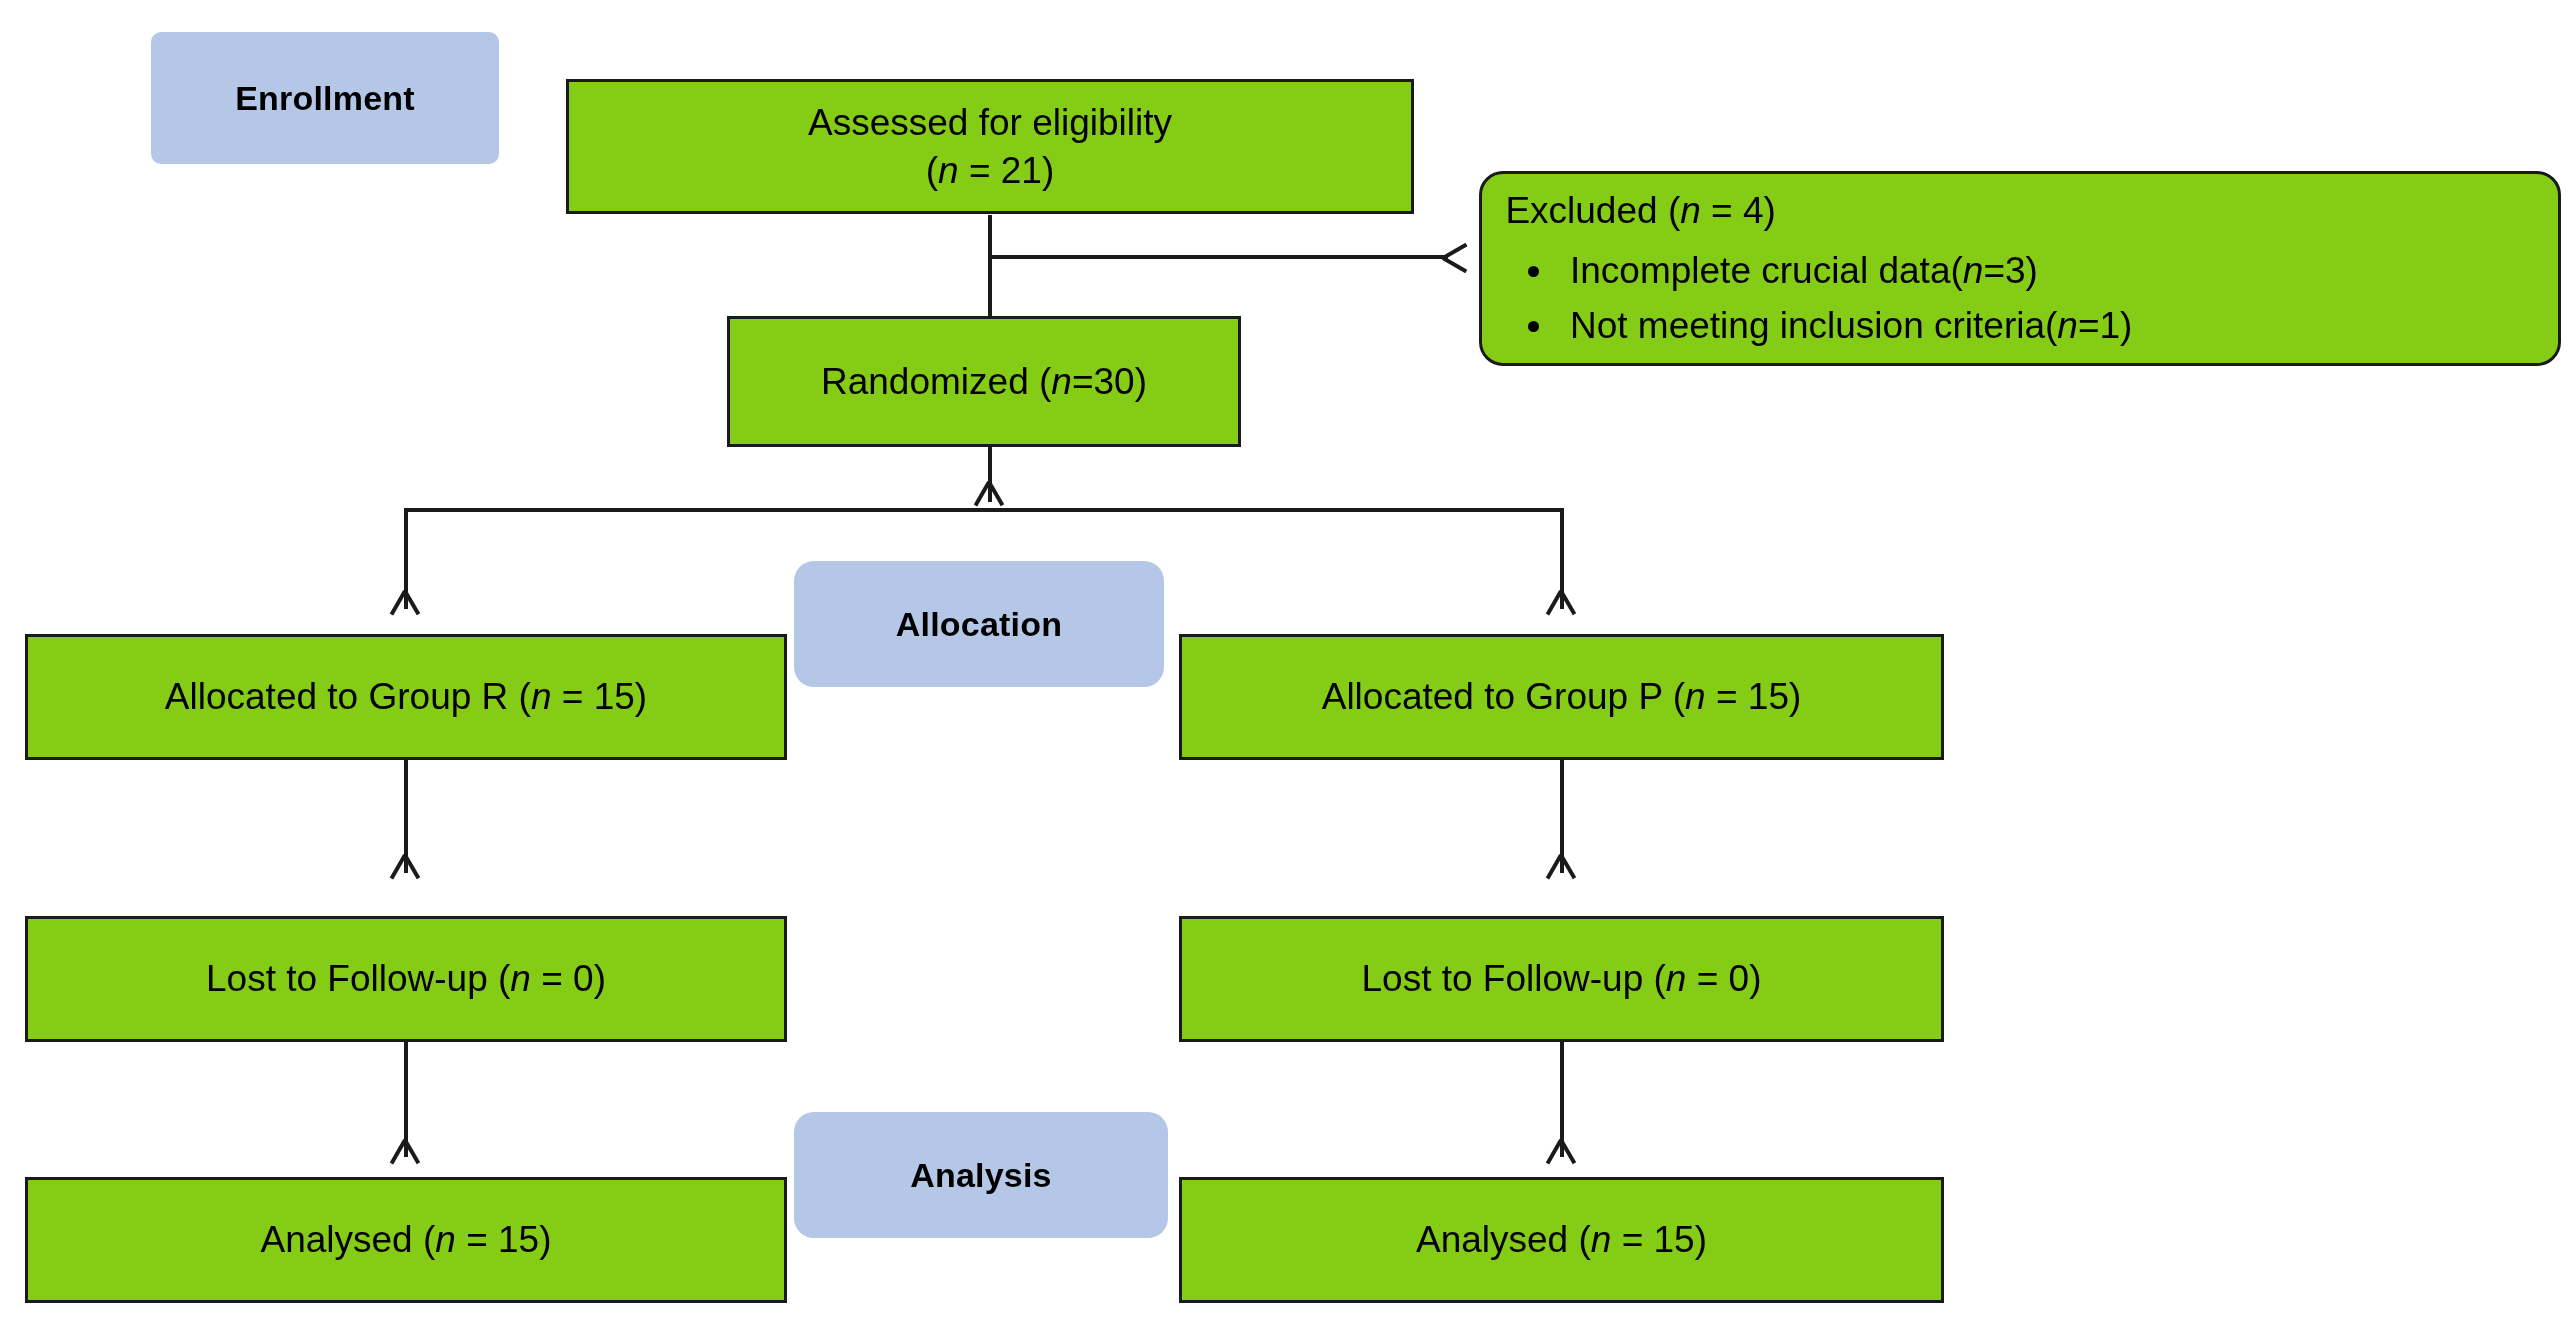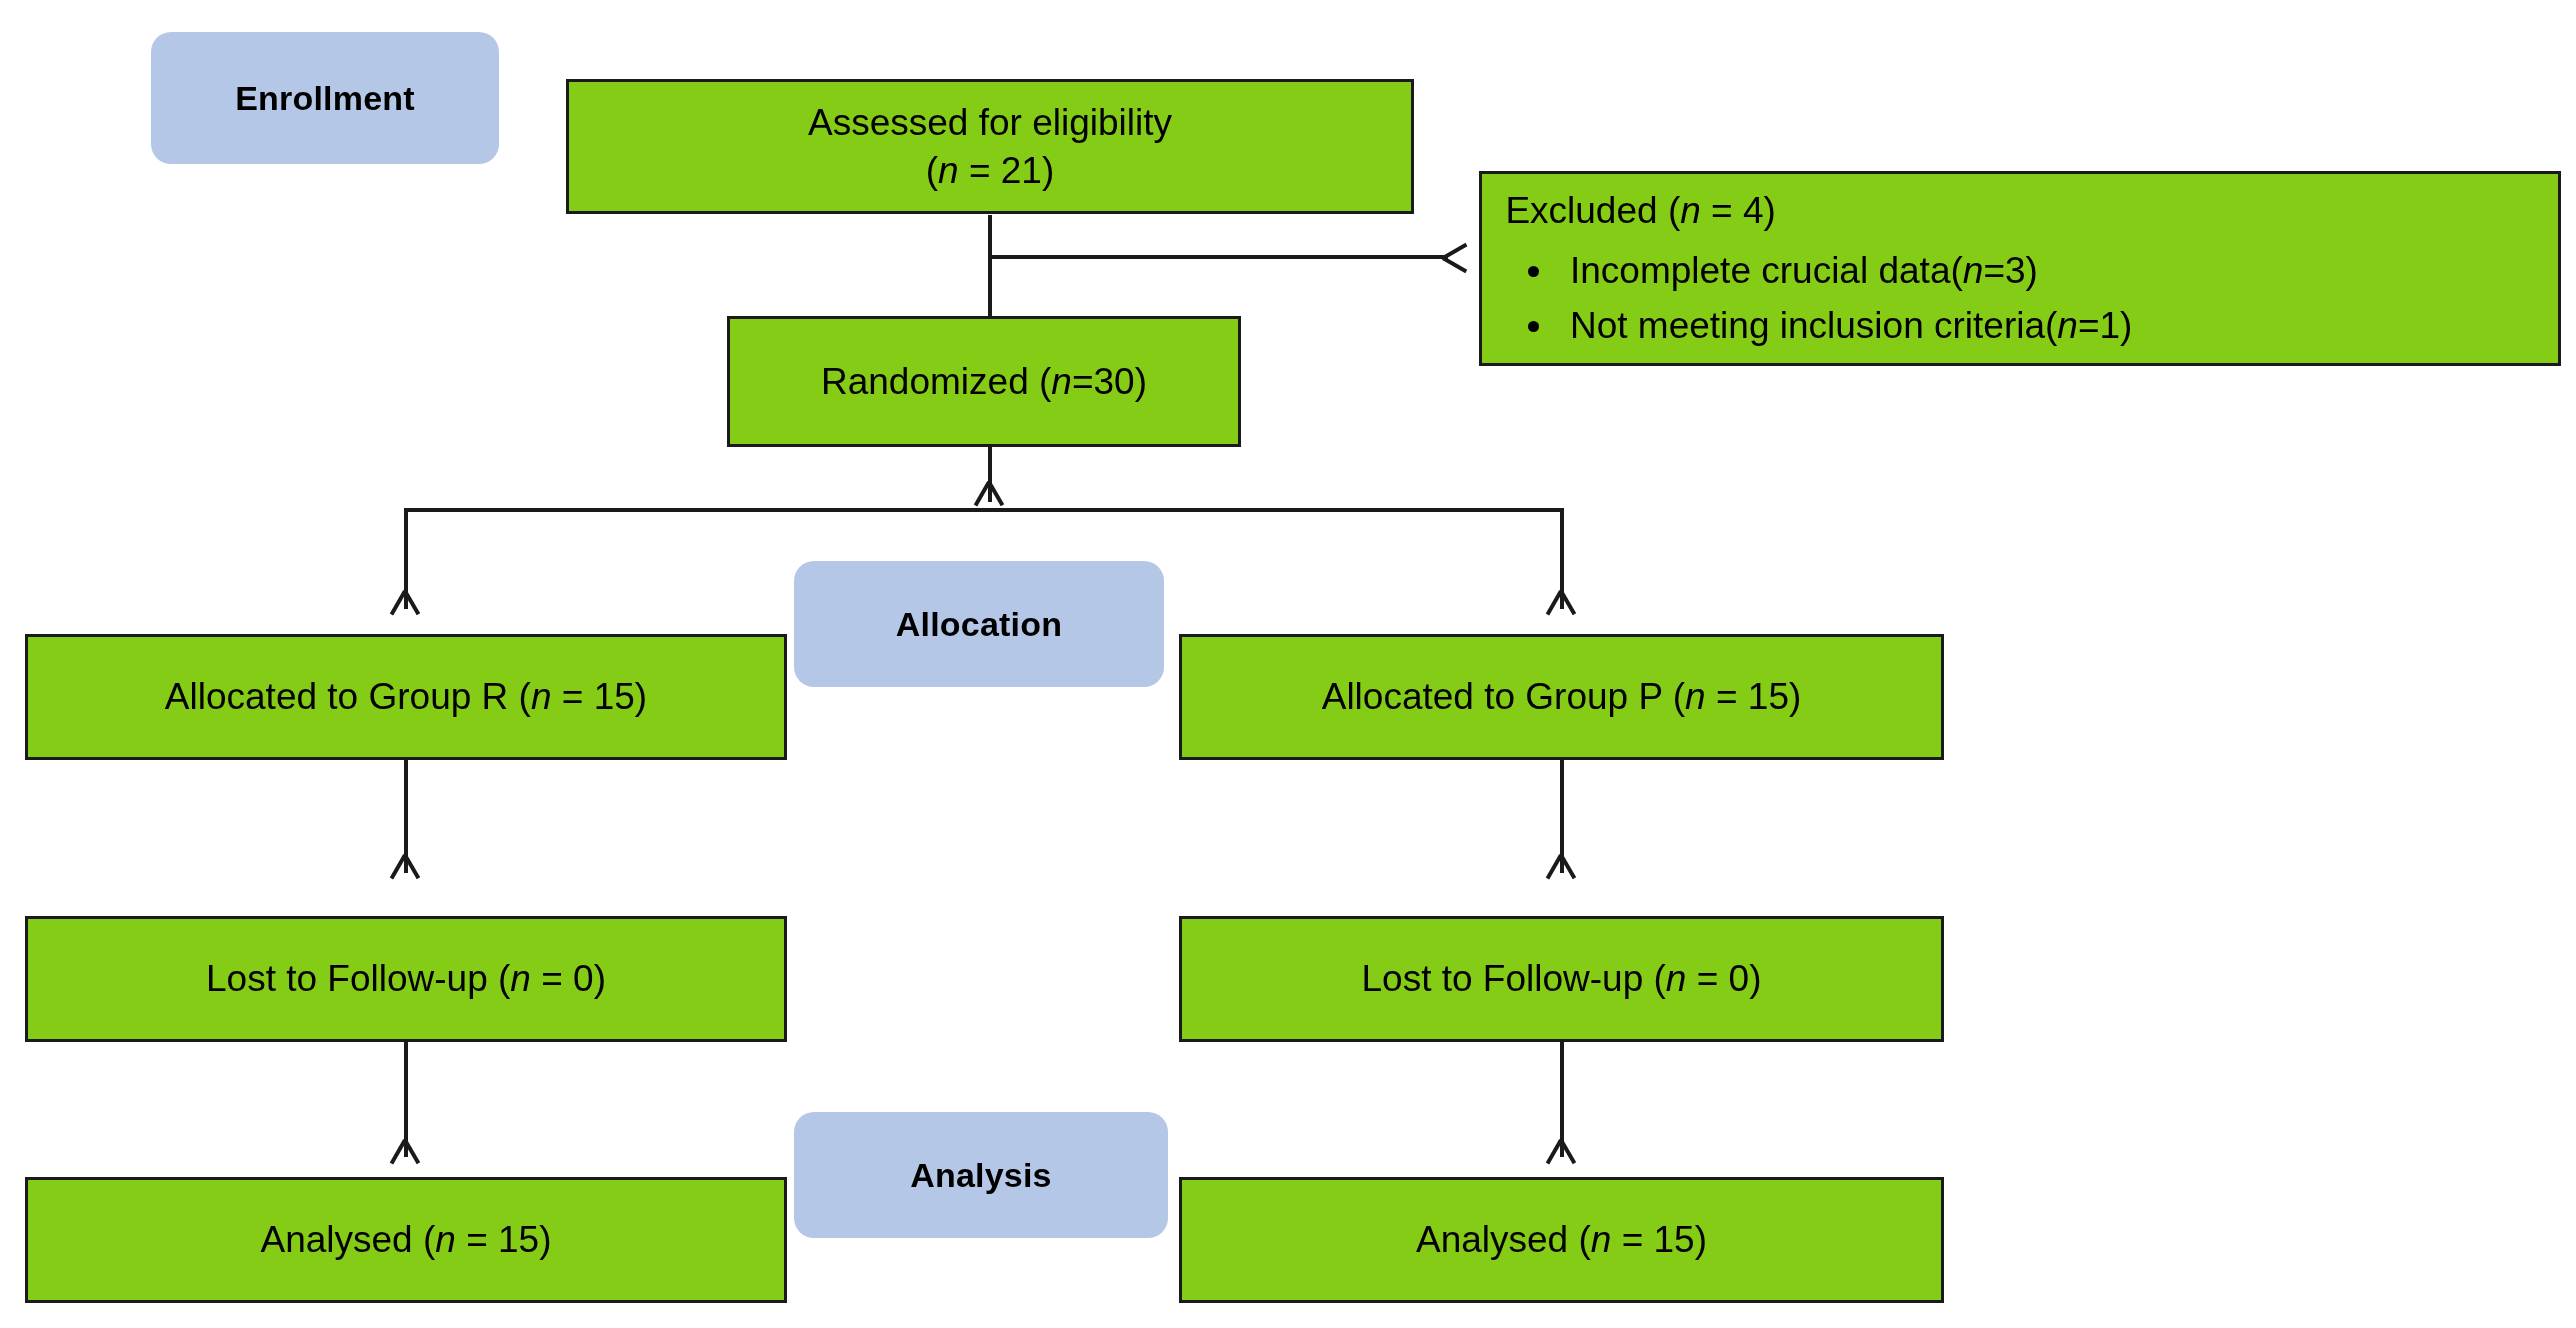--- a/index.html
+++ b/index.html
@@ -45,20 +45,21 @@
   .flow-box .box-text {
     font-size: 37px;
     line-height: 1.28;
     color: #000000;
     text-align: center;
     padding: 0 12.6px;
   }
   .flow-box.left-align {
     align-items: flex-start;
     justify-content: flex-start;
+    border-radius: 24px;
   }
   .flow-box.left-align .box-text {
     text-align: left;
     padding: 12.6px 16px 0 23.4px;
   }
   em.n {
     font-style: italic;
   }
   
   ul.excl-list {
@@ -121,21 +122,21 @@
     top: 13.5px;
   }
   .arrow-right::before { transform-origin: left center; transform: rotate(30deg); }
   .arrow-right::after  { transform-origin: left center; transform: rotate(-30deg); }
 </style>
 </head>
 <body>
 
 <div id="canvas">
 
-  <div class="stage-pill" style="left:151px; top:32px; width:348px; height:132px;">
+  <div class="stage-pill" style="left:151px; top:32px; width:348px; height:132px;border-radius:10px;">
     <span>Enrollment</span>
   </div>
 
   <div class="stage-pill" style="left:794px; top:561px; width:370px; height:126px;">
     <span>Allocation</span>
   </div>
 
 
   <div class="stage-pill" style="left:794px; top:1112px; width:374px; height:126px;">
     <span>Analysis</span>

